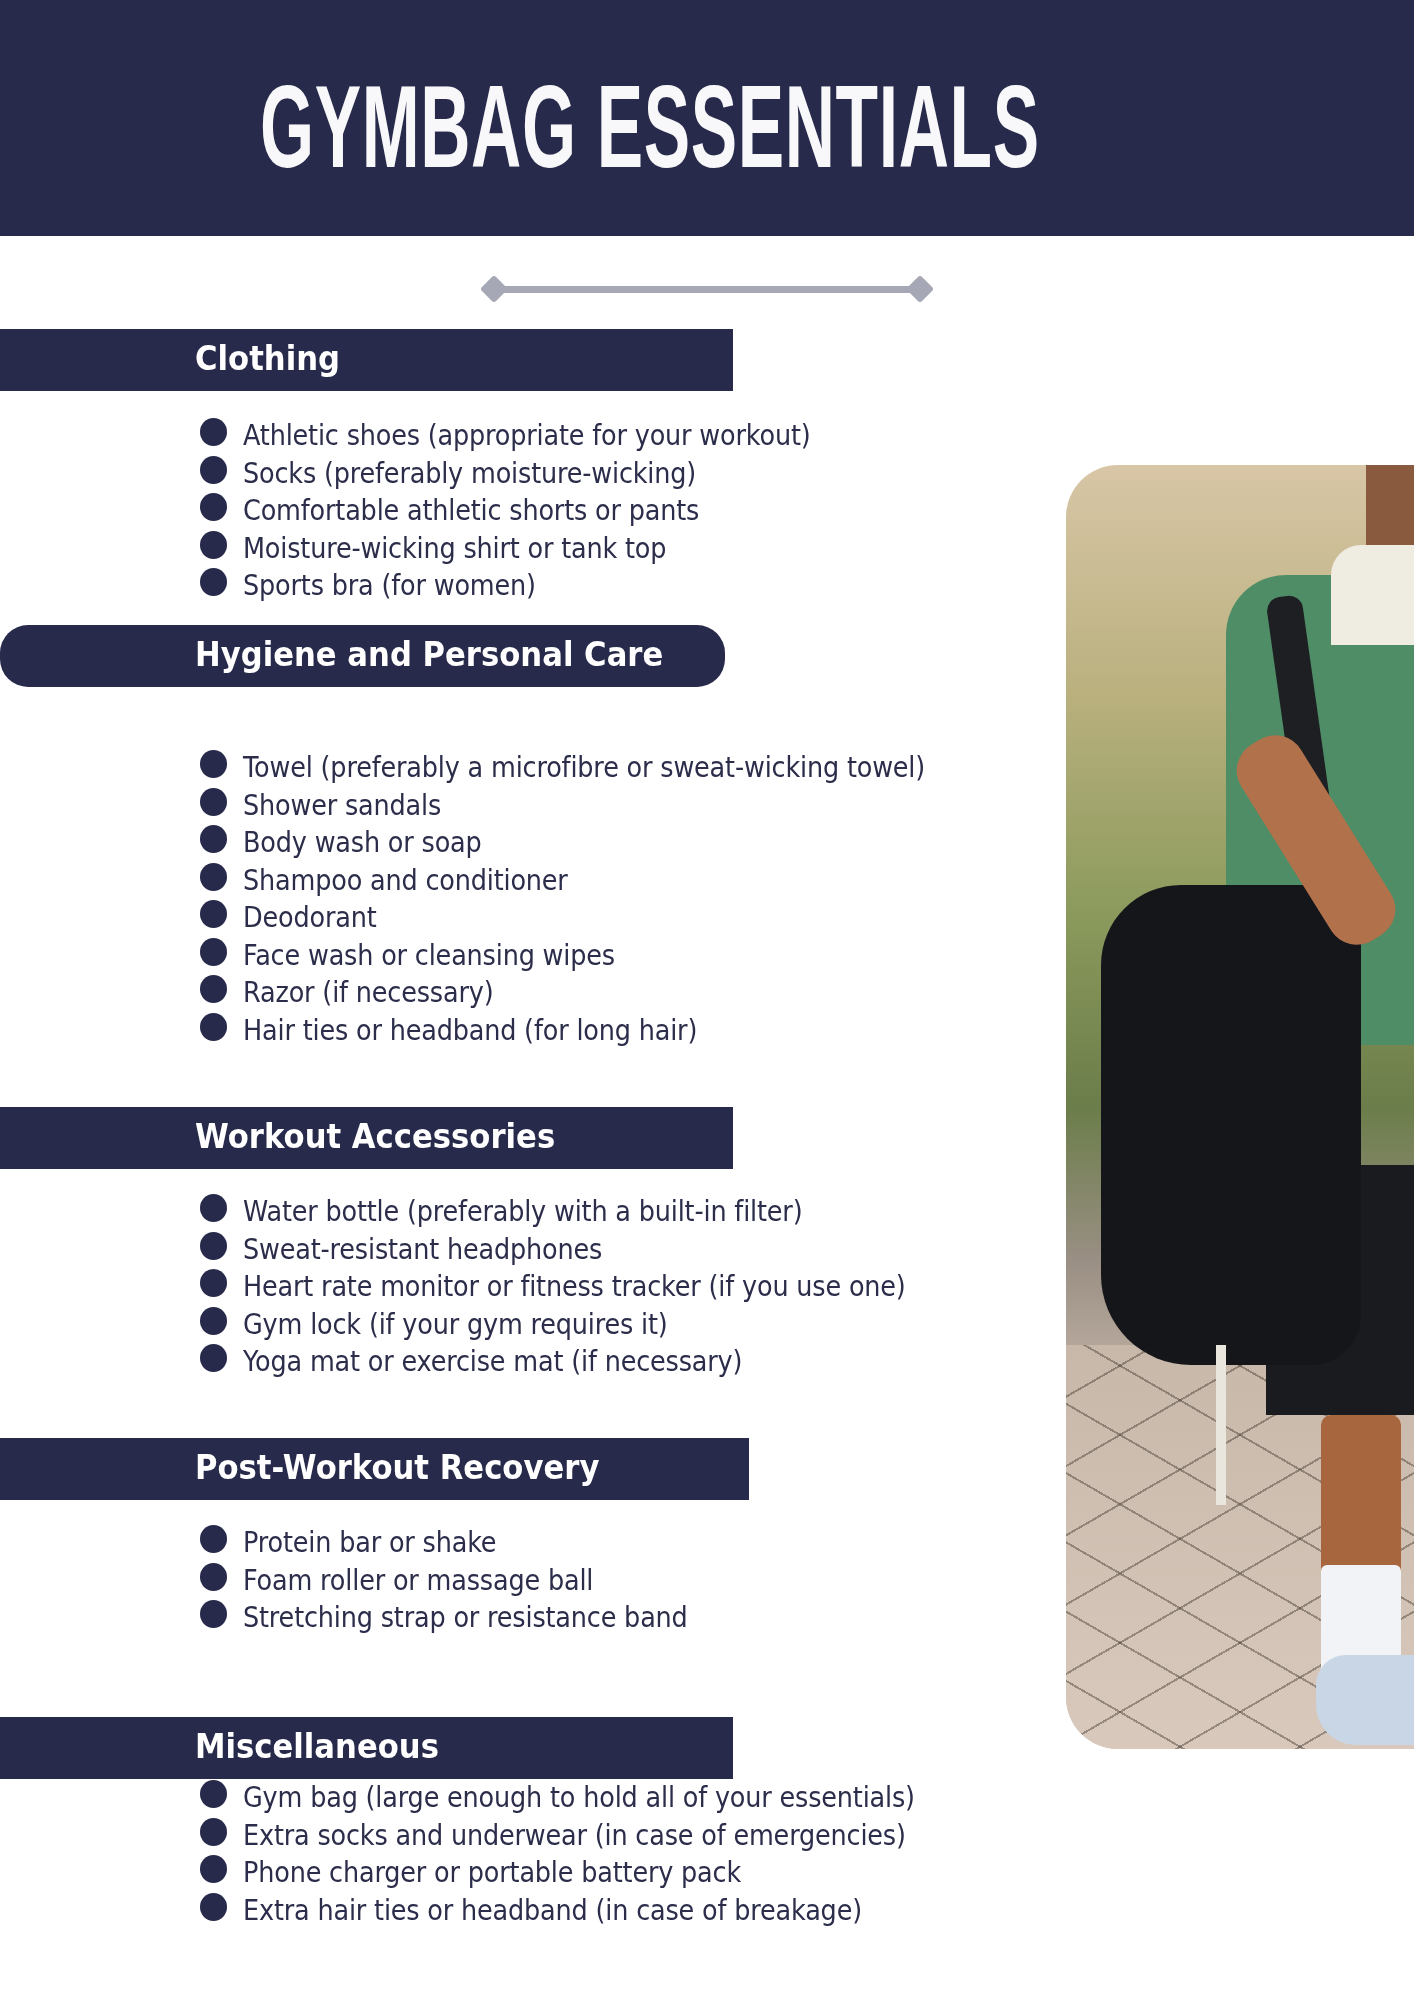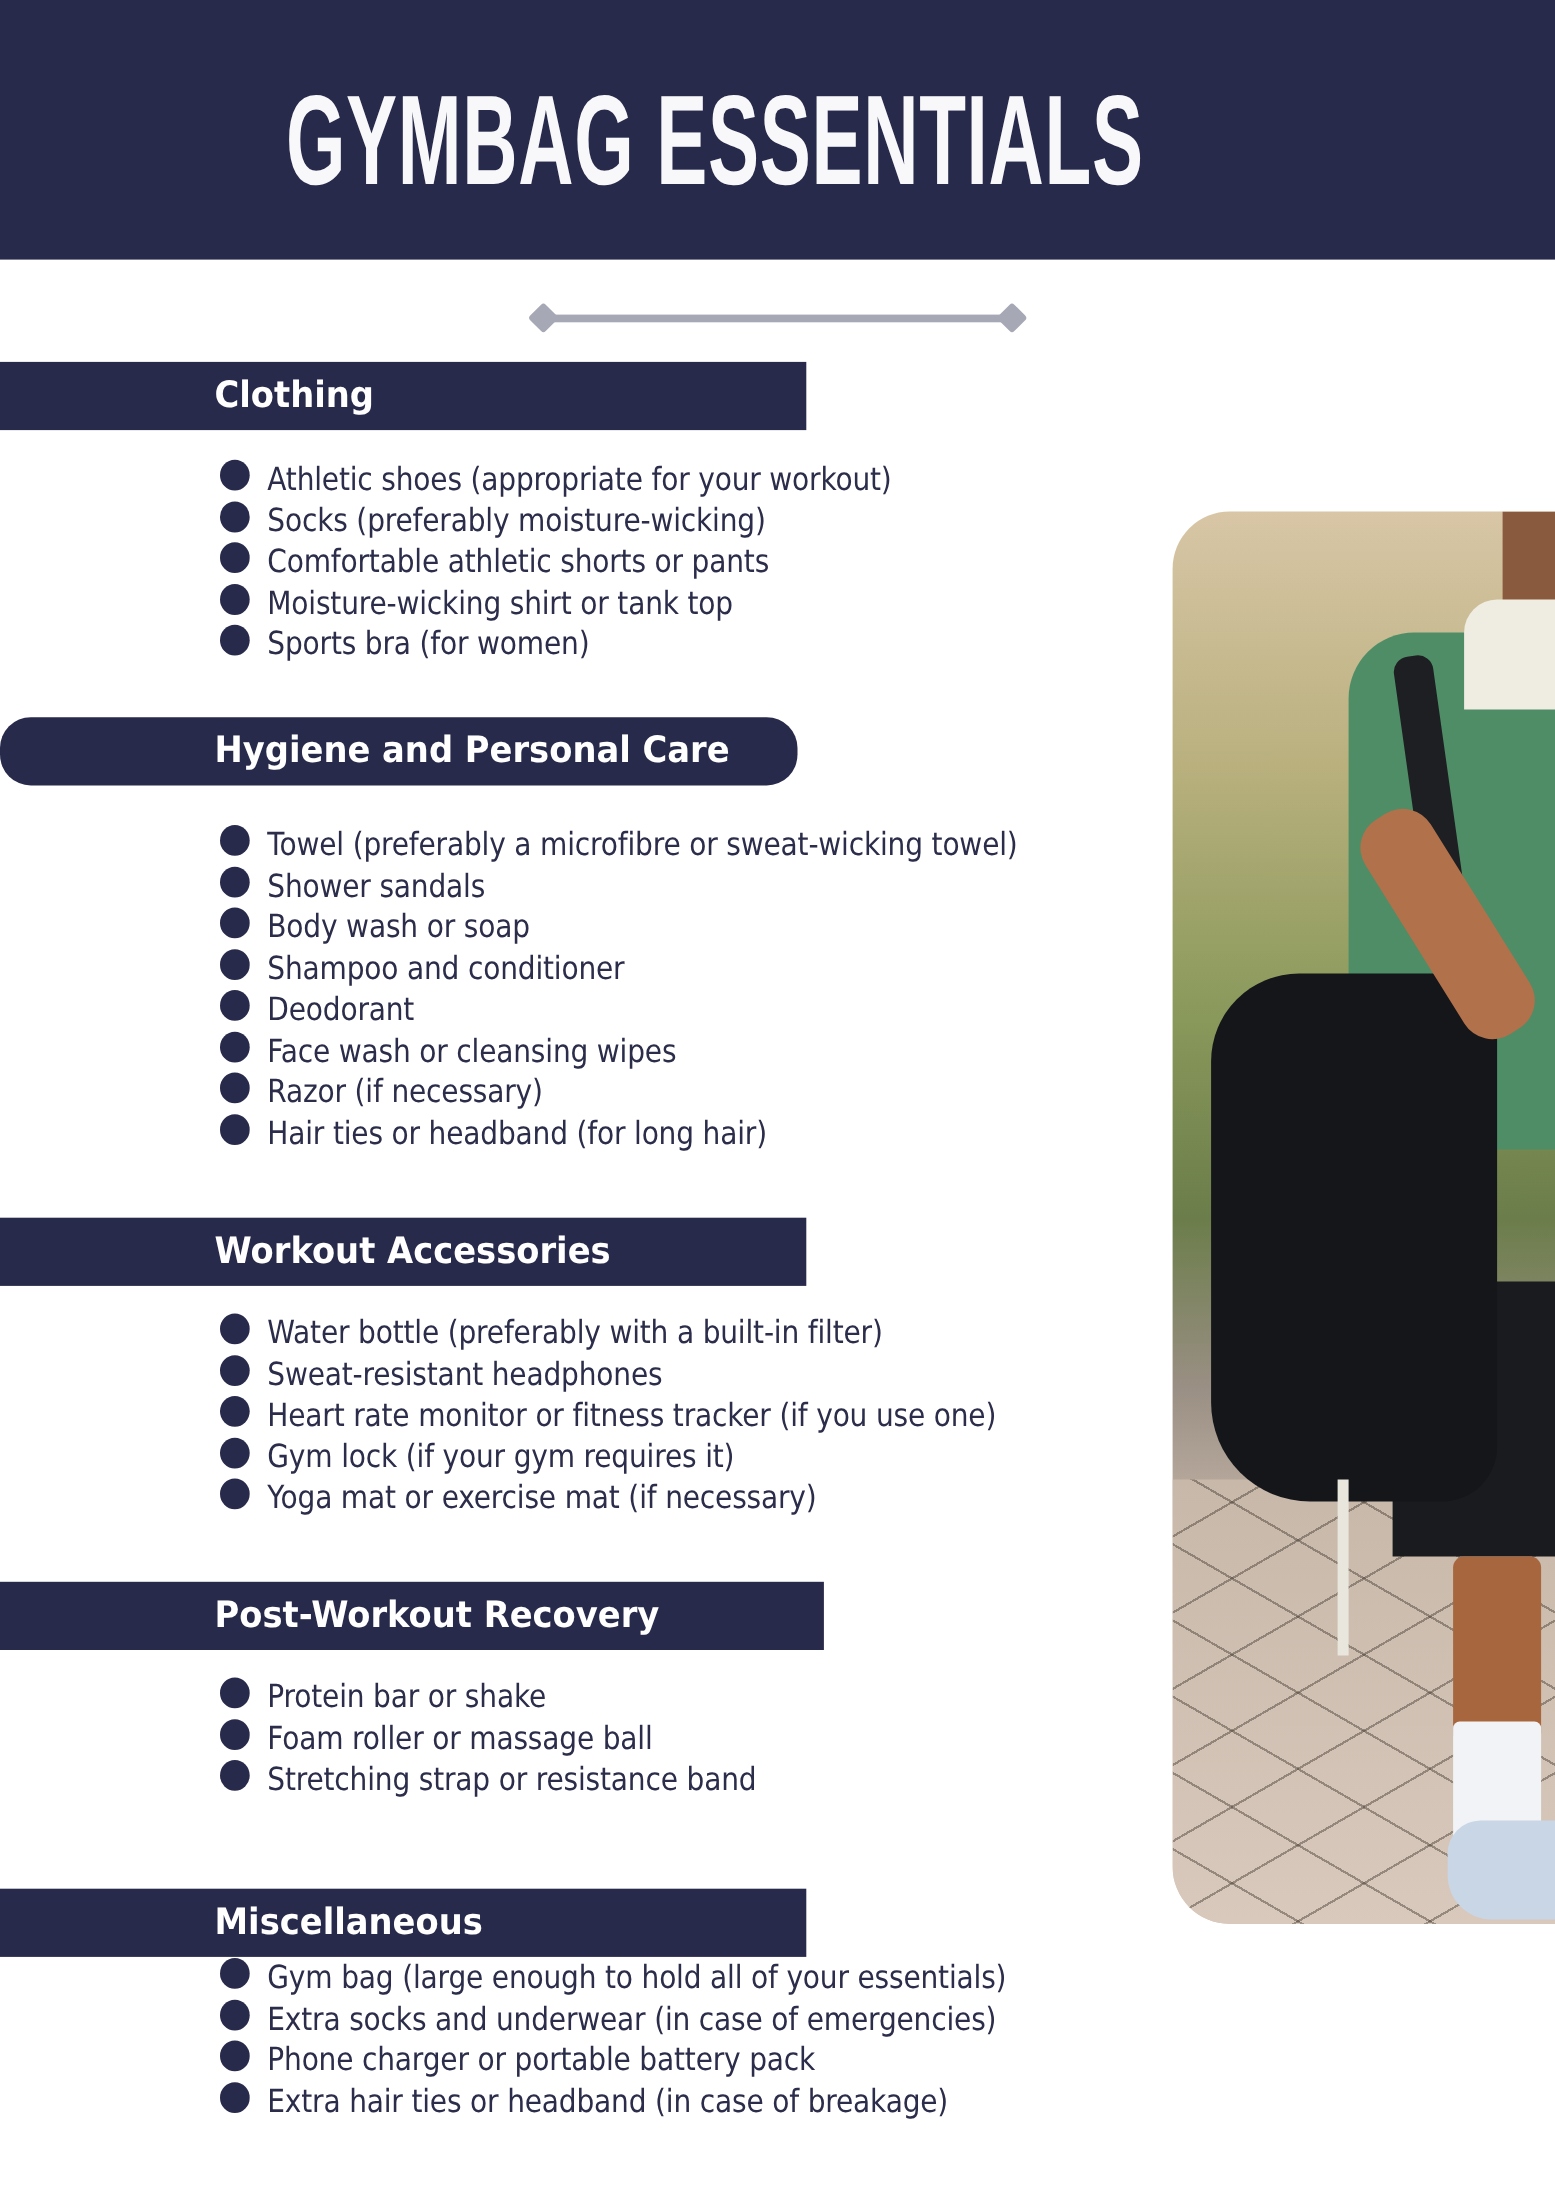--- a/index.html
+++ b/index.html
@@ -164,21 +164,21 @@
   <li>
       <span class="bullet"></span>
       <span class="text">Moisture-wicking shirt or tank top</span>
     </li>
   <li>
       <span class="bullet"></span>
       <span class="text">Sports bra (for women)</span>
     </li>
 </ul>
 
-<div class="section-bar" style="top:652px; width:725px;border-radius:28px;">
+<div class="section-bar" style="top:625px; width:725px;border-radius:28px;">
   <span class="label">Hygiene and Personal Care</span>
 </div>
 <ul class="items" style="top:750px;">
   <li>
       <span class="bullet"></span>
       <span class="text">Towel (preferably a microfibre or sweat-wicking towel)</span>
     </li>
   <li>
       <span class="bullet"></span>
       <span class="text">Shower sandals</span>

